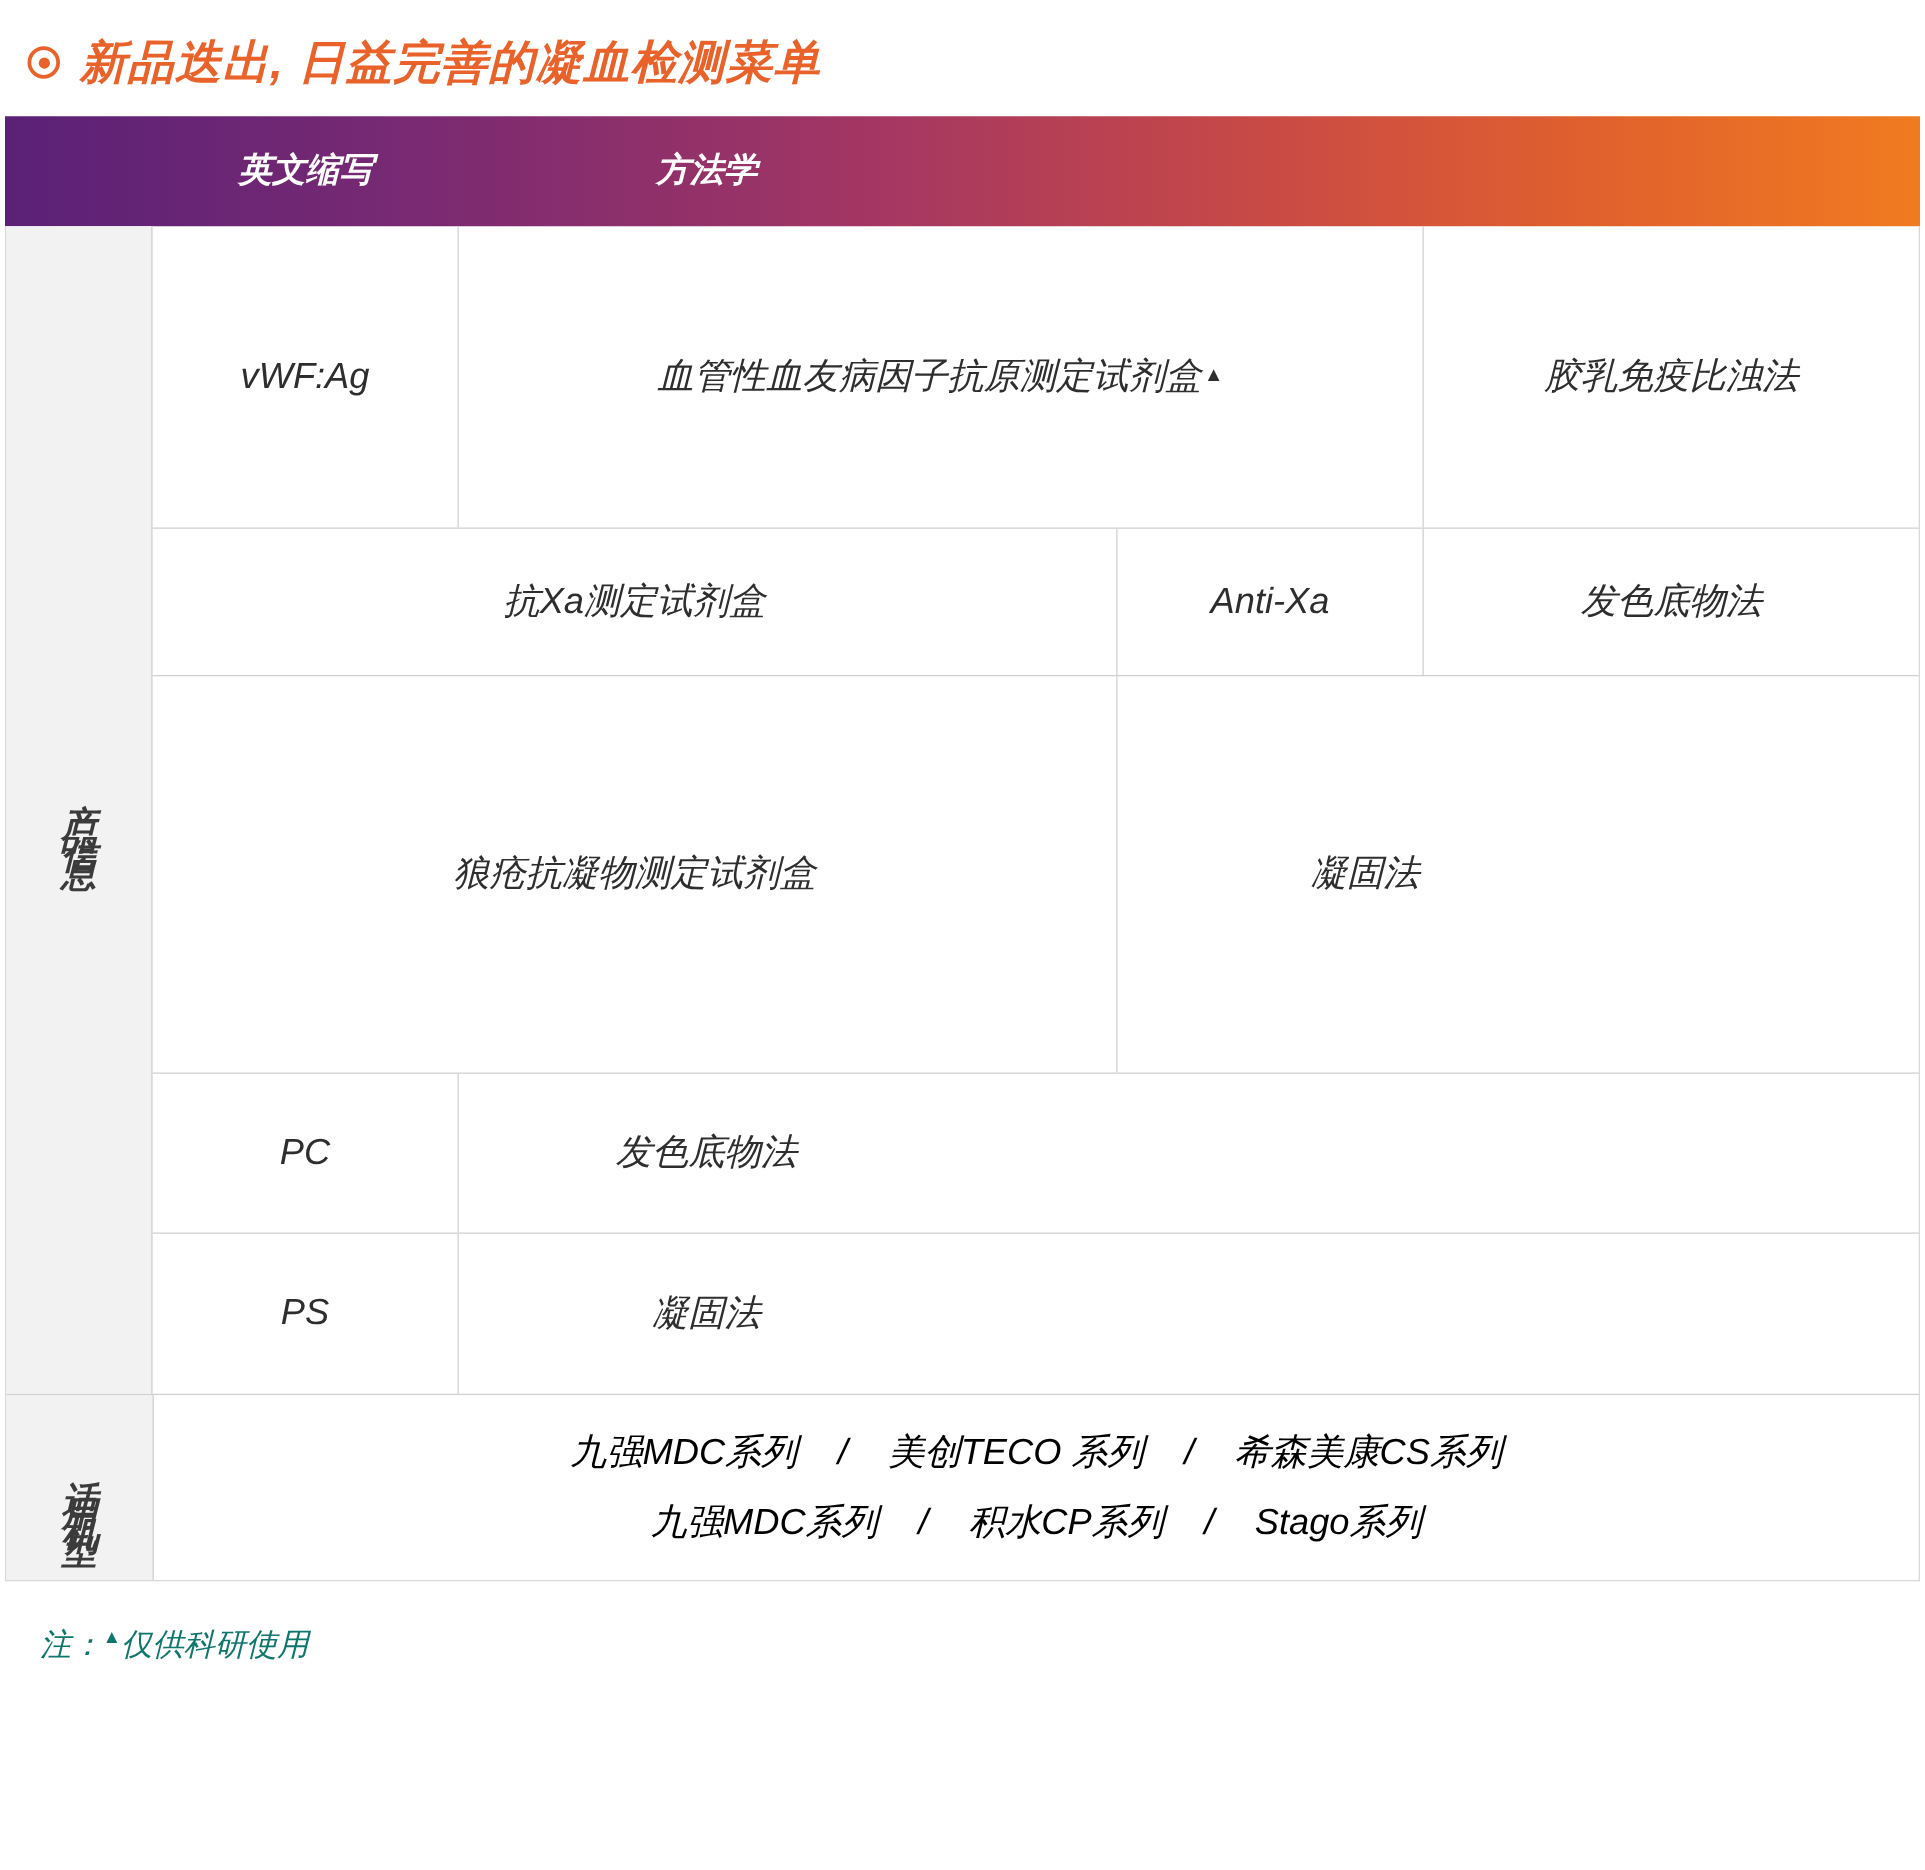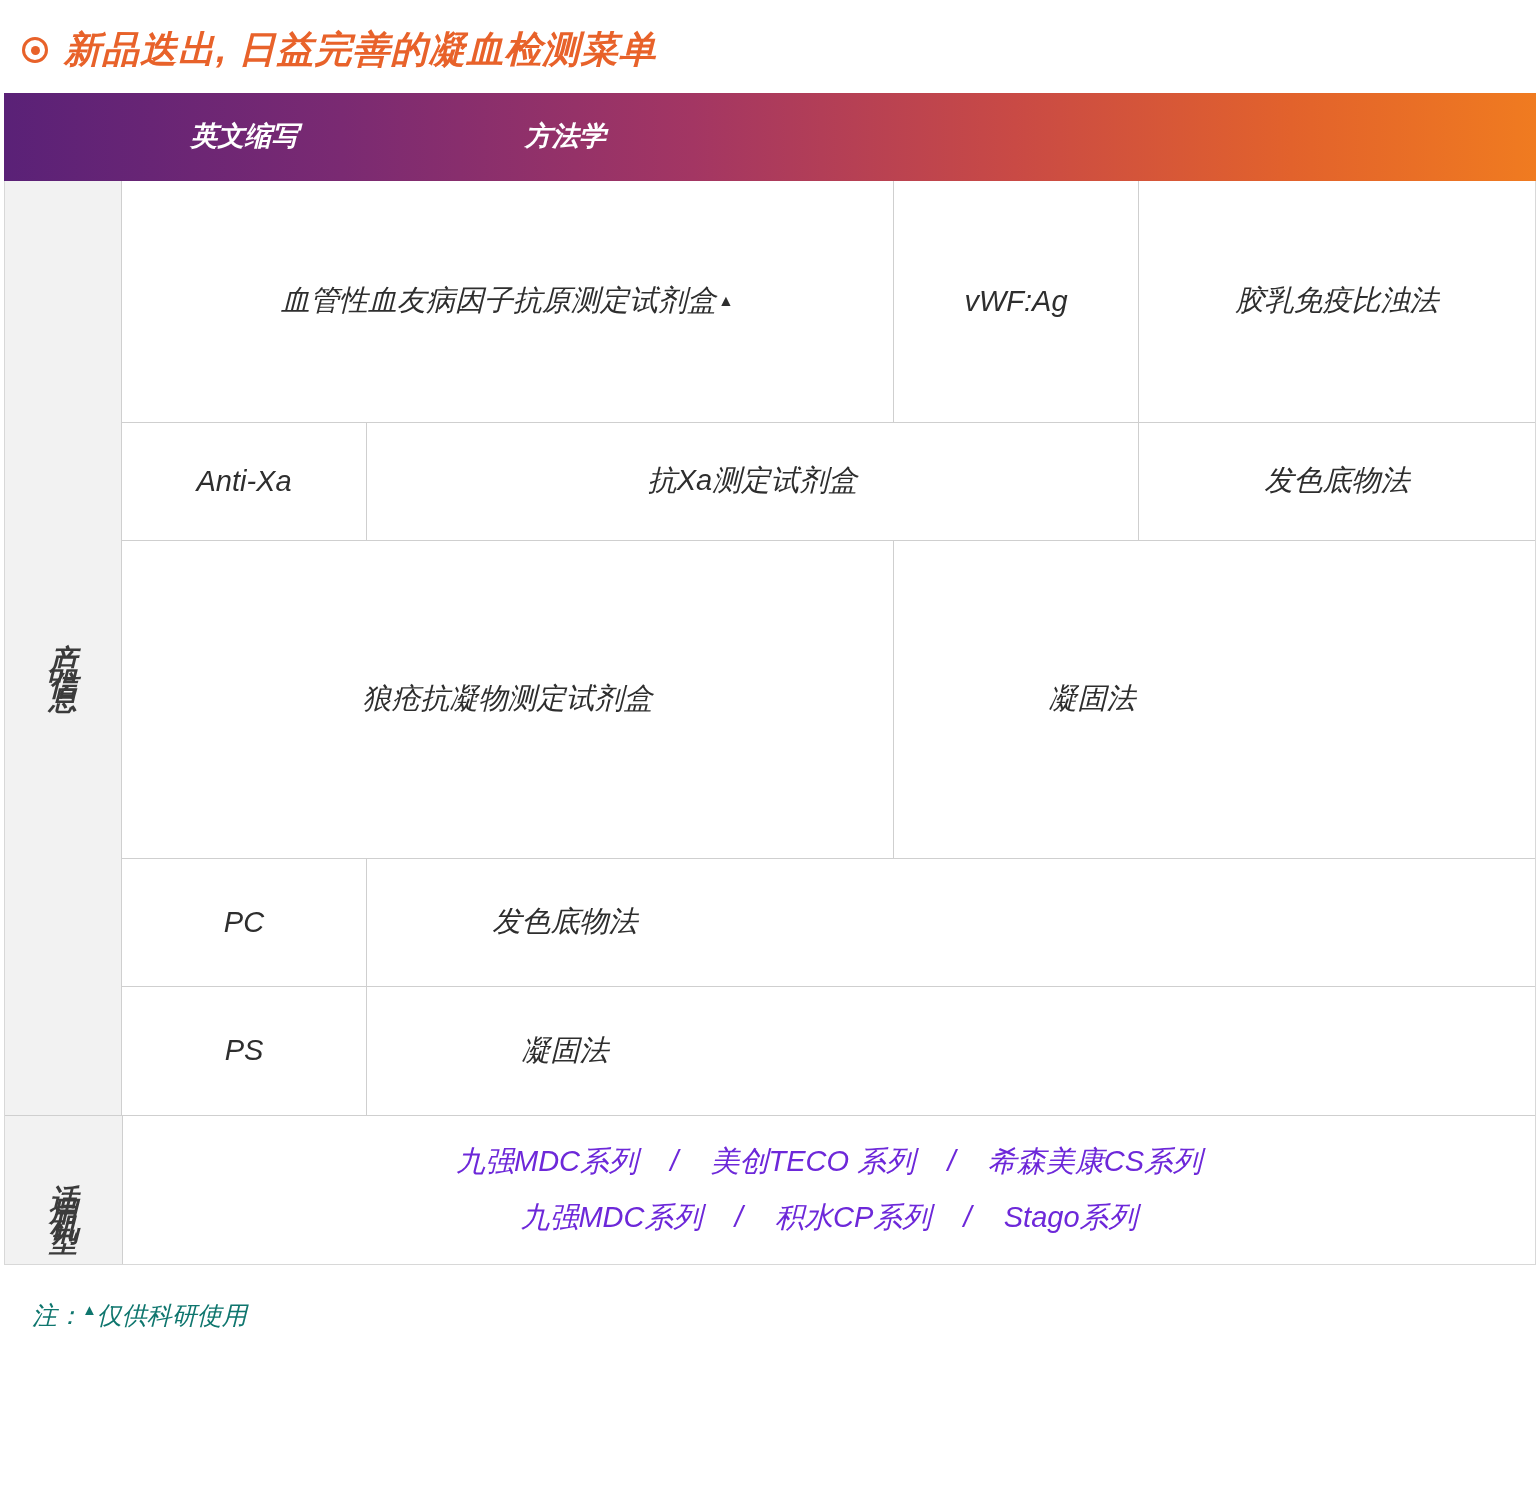--- a/index.html
+++ b/index.html
@@ -138,21 +138,21 @@
     flex: 1 1 auto;
     display: flex;
     flex-direction: column;
     align-items: center;
     justify-content: center;
     gap: 16px;
     padding: 26px 0;
   }
   .inst-line {
     font-size: 29px;
-    color: #6d28d9;
+    color: #000000;
     white-space: pre;
     text-align: center;
   }
 
   
   .footnote {
     padding: 34px 0 0 32px;
     font-size: 25px;
     color: #0f766e;
   }
@@ -181,31 +181,31 @@
     <div class="tbody">
 
       <div class="body-main">
         <div class="cat-cell">
           <div class="cat-label">产品信息</div>
         </div>
 
         <div class="rows">
 
           <div class="row" style="height:242px">
+            <div class="cell c-abbr">vWF:Ag</div>
             <div class="cell c-name">
               <span>血管性血友病因子抗原测定试剂盒</span>
                 <span class="sup">▲</span>
             </div>
-            <div class="cell c-abbr">vWF:Ag</div>
             <div class="cell c-meth">胶乳免疫比浊法</div>
           </div>
 
           <div class="row" style="height:118px">
+            <div class="cell c-name">抗Xa测定试剂盒</div>
             <div class="cell c-abbr">Anti-Xa</div>
-            <div class="cell c-name">抗Xa测定试剂盒</div>
             <div class="cell c-meth">发色底物法</div>
           </div>
 
           <div class="row" style="height:318px">
             <div class="cell c-name">狼疮抗凝物测定试剂盒</div>
             <div class="cell c-meth">凝固法</div>
           </div>
 
           <div class="row" style="height:128px">
             <div class="cell c-abbr">PC</div>

